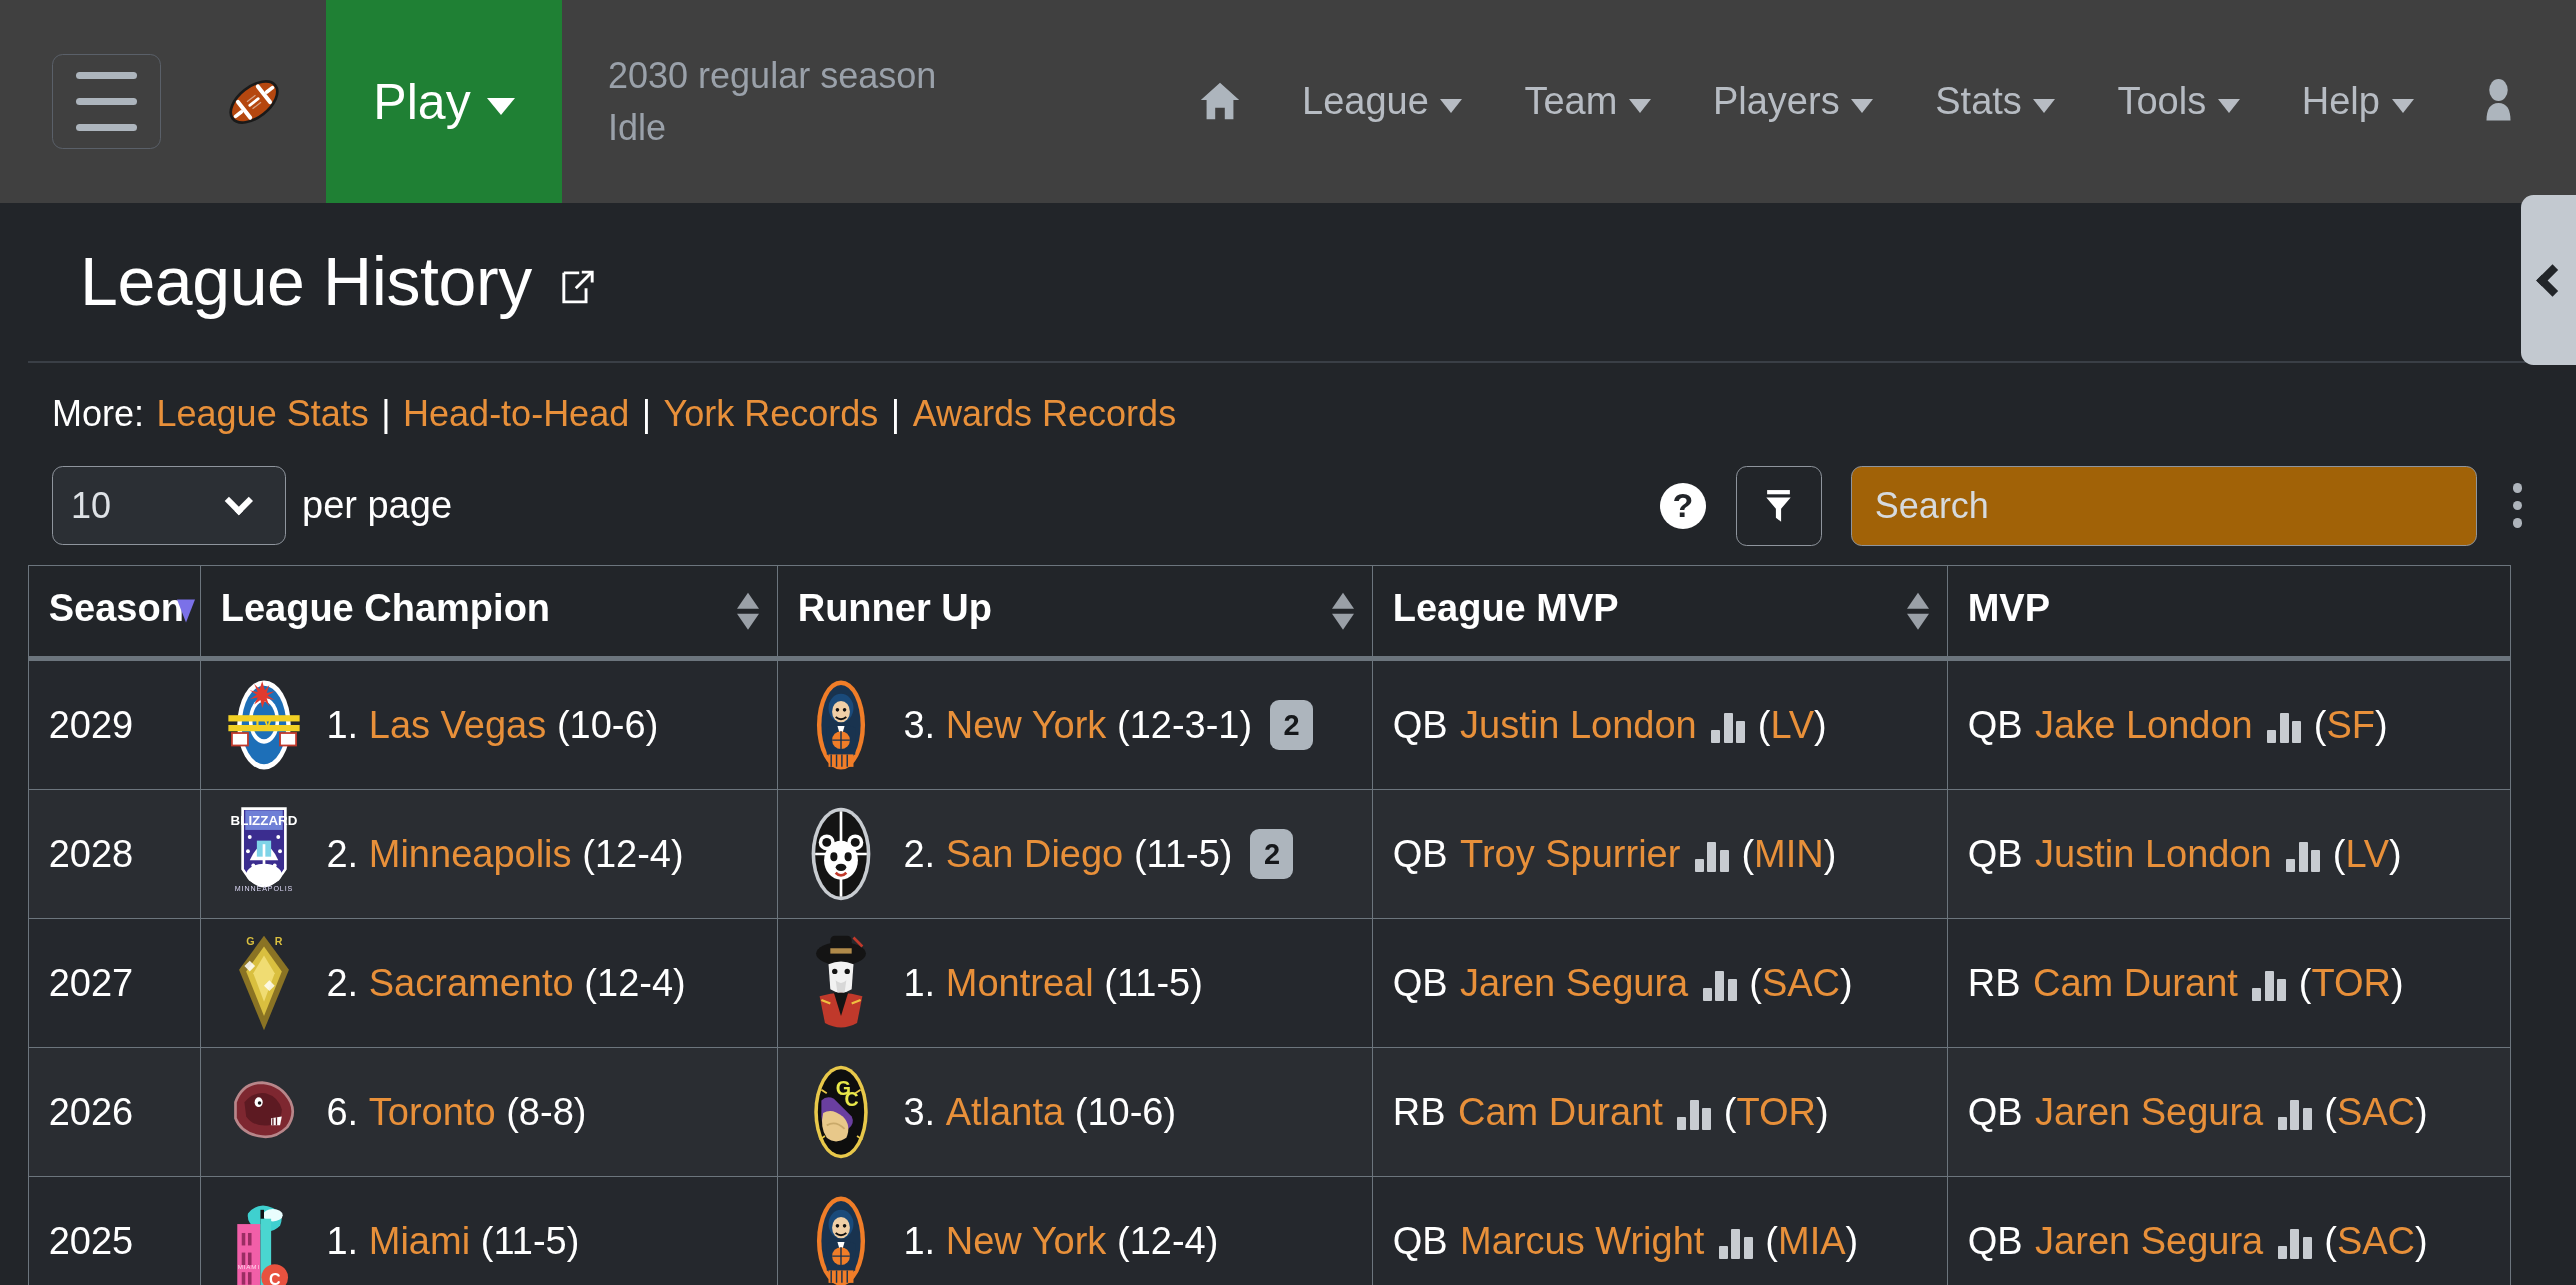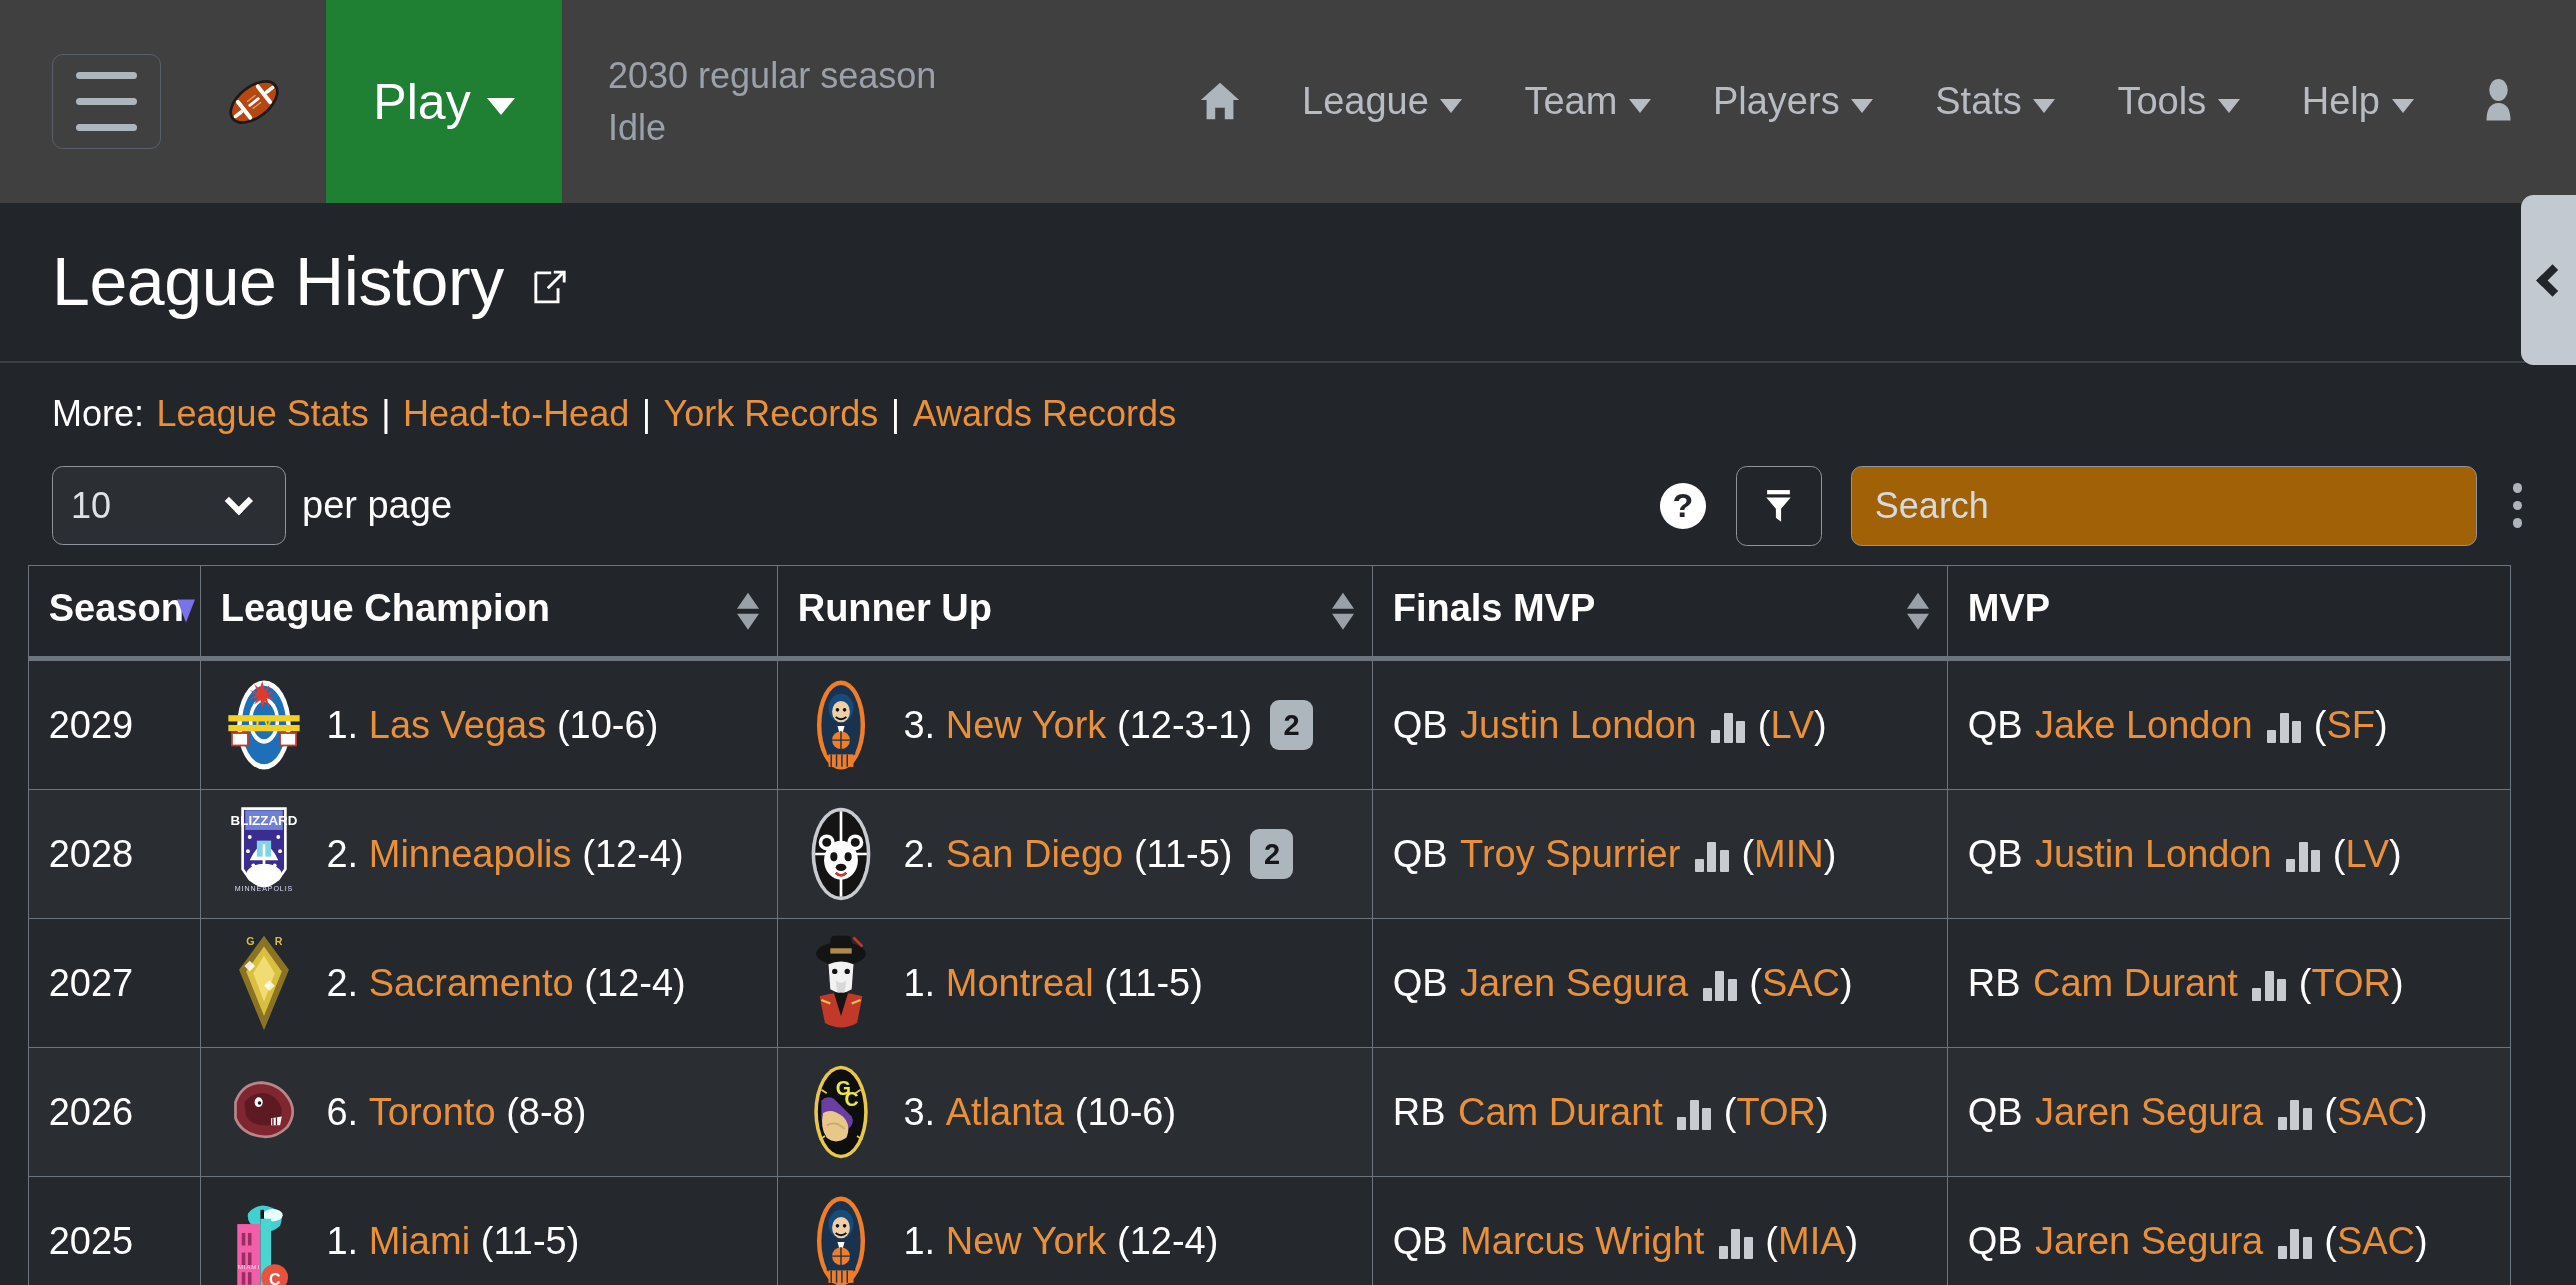--- a/index.html
+++ b/index.html
@@ -110,20 +110,21 @@
     top: 4.5px;
   }
   .home-icon { display:flex; align-items:center; padding: 0 19.7px; cursor:pointer; }
   .person-icon { display:flex; align-items:center; padding: 0 12.5px 0 23px; cursor:pointer; }
 
   
   .page-header {
     background: #222529;
     padding: 39px 52px 41px 52px;
     border-bottom: 2.7px solid #3a3f46;
+    margin-left: 28px;
   }
   .page-title-row {
     display: flex;
     align-items: center;
     gap: 25px;
   }
   .page-title {
     color: #ffffff;
     font-size: 68px;
     font-weight: 400;
@@ -517,21 +518,21 @@
             </span>
         </th>
         <th>
           <span>Runner Up</span>
           <span class="sort-arrows">
               <i class="up"></i>
               <i class="dn"></i>
             </span>
         </th>
         <th>
-          <span>Finals MVP</span>
+          <span>League MVP</span>
           <span class="sort-arrows">
               <i class="up"></i>
               <i class="dn"></i>
             </span>
         </th>
         <th>
           <span>MVP</span>
         </th>
       </tr>
     </thead>

